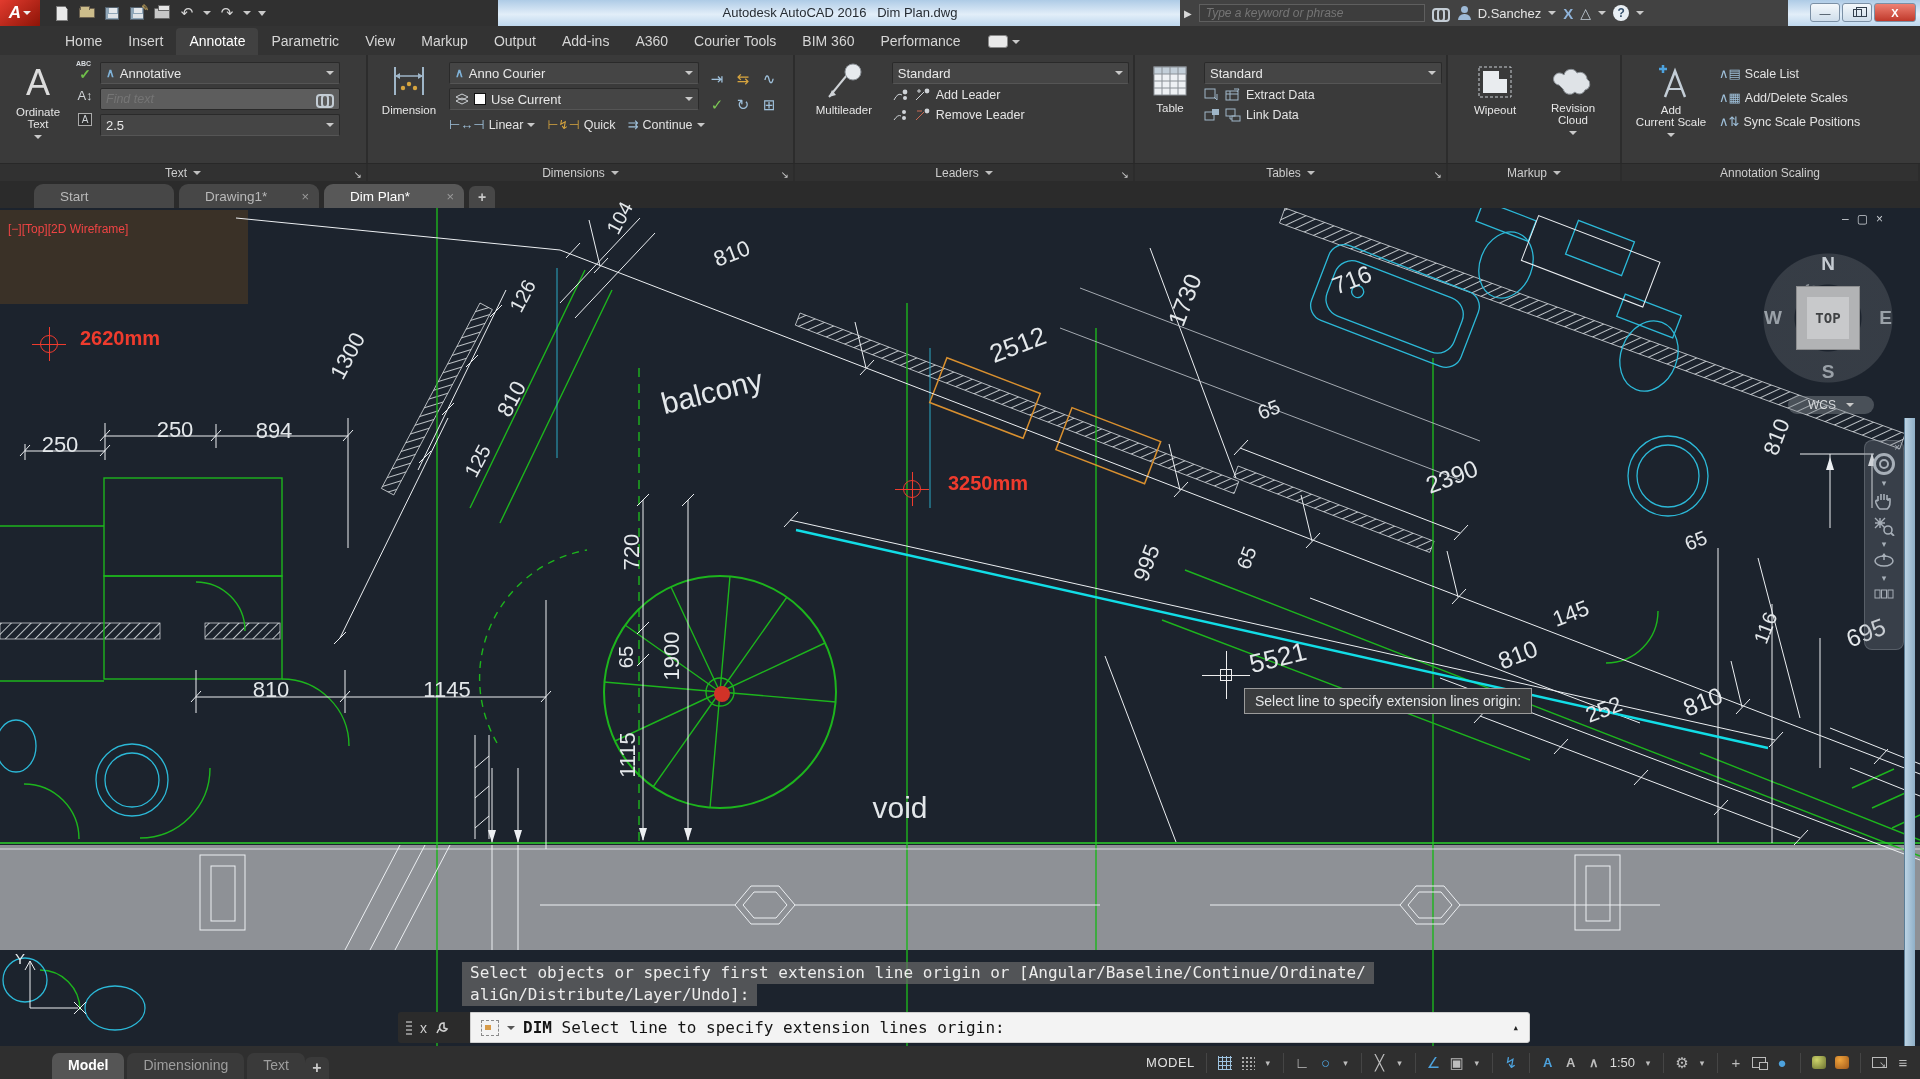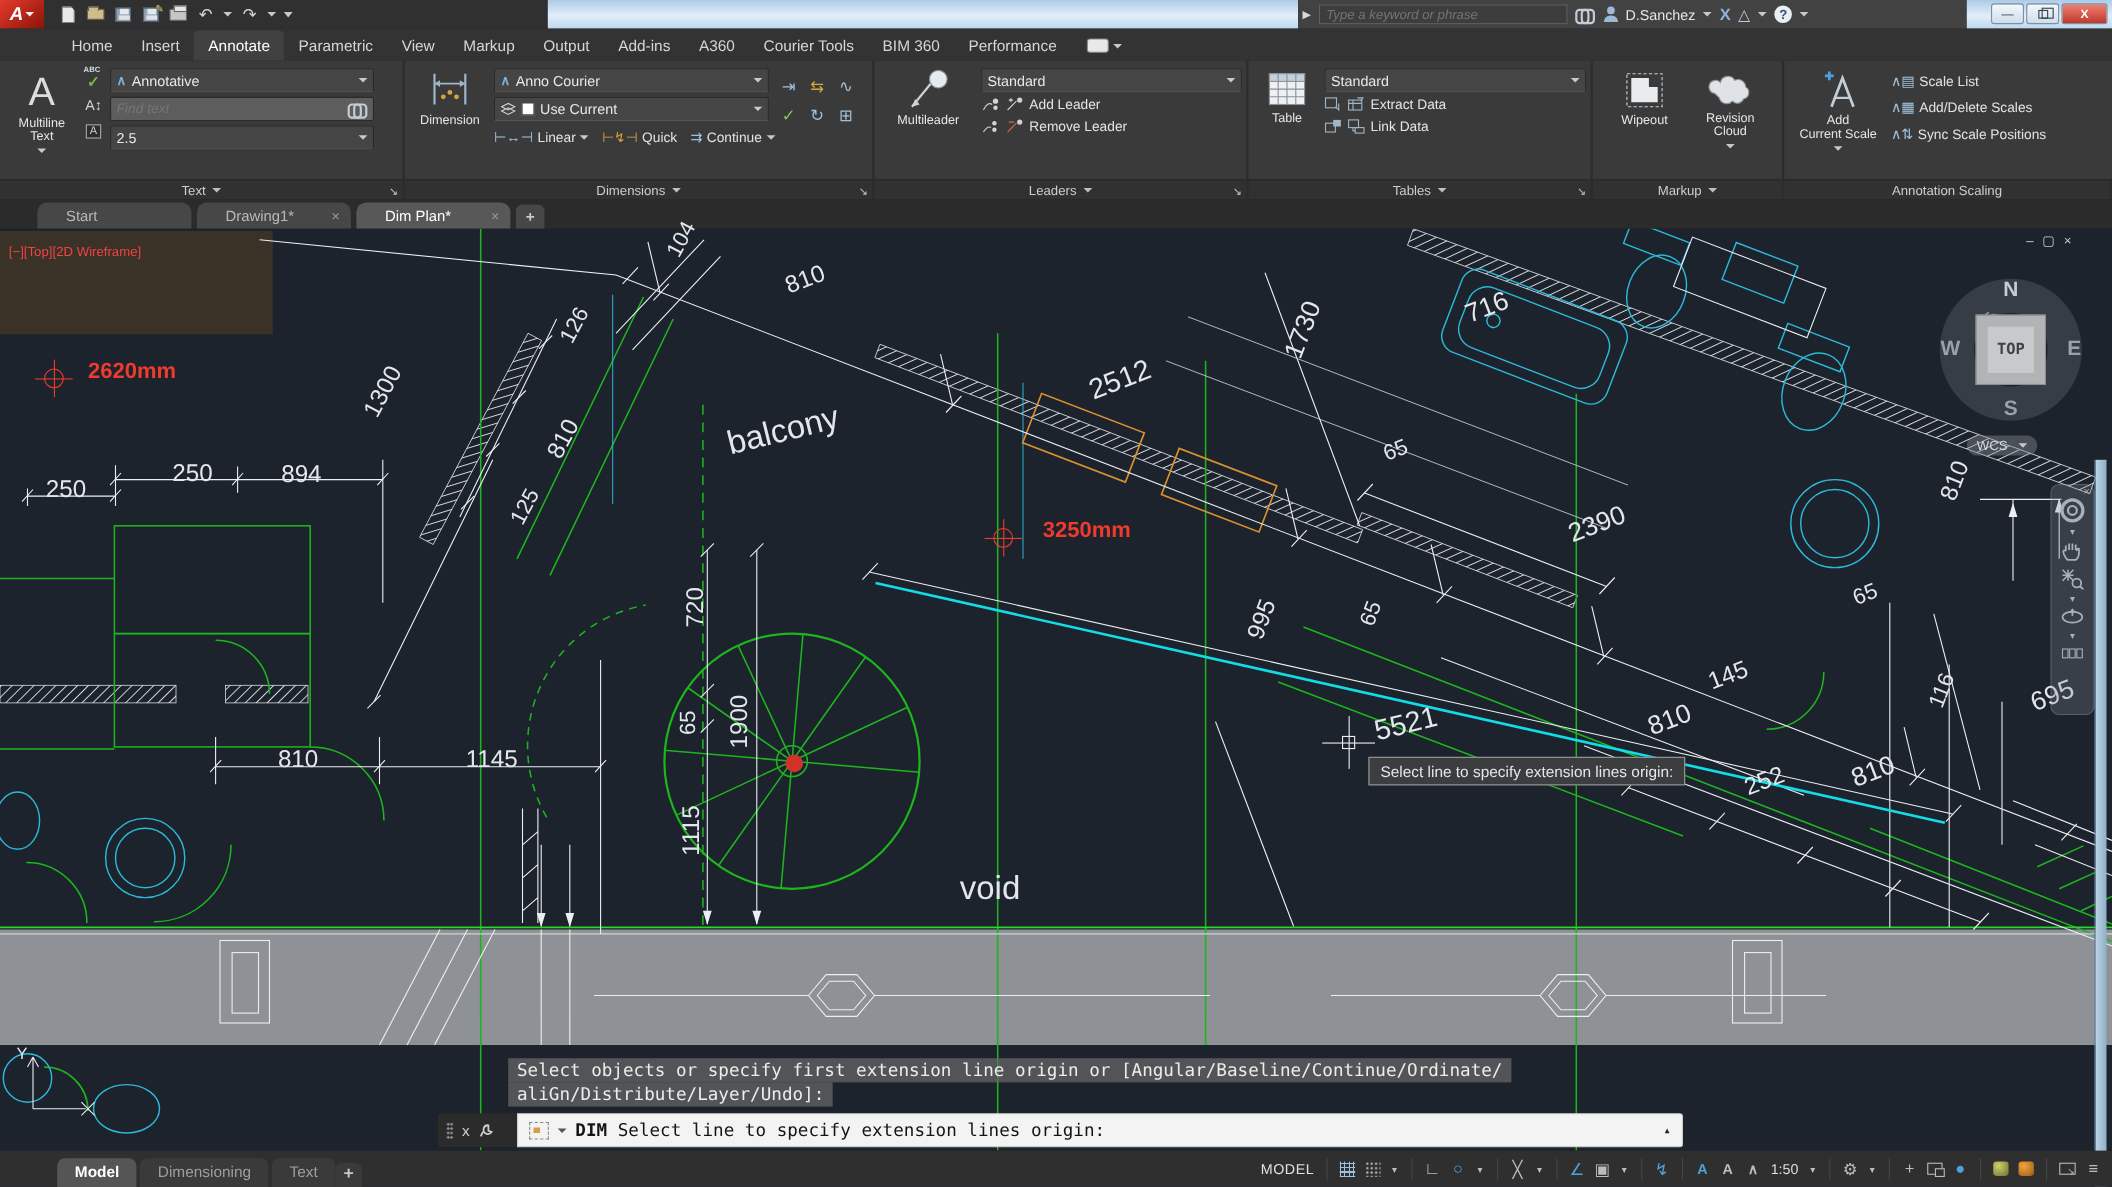--- a/index.html
+++ b/index.html
@@ -129,21 +129,21 @@
     background:radial-gradient(circle,rgba(0,0,0,0) 0 33px,rgba(72,78,86,.6) 34px 64px,rgba(0,0,0,0) 65px)}
   .vc-letter{position:absolute;font-weight:bold;color:#9aa1a8;font-size:19px}
   #vc-n{left:50%;top:1px;transform:translateX(-50%);color:#c6ccd3}
   #vc-s{left:50%;bottom:1px;transform:translateX(-50%)}
   #vc-w{left:2px;top:50%;transform:translateY(-50%)}
   #vc-e{right:2px;top:50%;transform:translateY(-50%)}
   #vc-face{position:absolute;left:34px;top:34px;width:64px;height:64px;background:#b2b3b5;border:1px solid #8d8e90;
     display:flex;align-items:center;justify-content:center}
   #vc-face-inner{width:42px;height:42px;background:#c8c9cb;display:flex;align-items:center;justify-content:center;
     font-size:14px;font-weight:bold;color:#3f4143;font-family:"DejaVu Sans Mono",monospace}
-  #wcs-pill{position:absolute;left:1788px;top:396px;padding:2px 9px;border-radius:10px;
+  #wcs-pill{position:absolute;left:1788px;top:396px;padding:2px 20px;border-radius:10px;
     background:rgba(128,135,143,.45);color:#d6d9dc;font-size:12px;display:flex;gap:10px;align-items:center}
 
   #navbar{position:absolute;left:1864px;top:440px;width:40px;height:210px;border-radius:8px;
     background:rgba(128,136,146,.28);border:1px solid rgba(185,192,200,.25);
     display:flex;flex-direction:column;align-items:center;padding-top:12px;gap:5px;color:#a7afb8}
   #navbar .nv-x{position:absolute;right:3px;top:1px;font-size:10px}
   .nv-dd{font-size:9px;line-height:6px}
   .nv-wheel{width:22px;height:22px;border:3px solid #a7afb8;border-radius:50%;position:relative}
   .nv-wheel::before{content:"";position:absolute;inset:3px;border:2px solid #a7afb8;border-radius:50%}
   #scrollbar{position:absolute;left:1904px;top:210px;width:11px;height:834px;
@@ -199,20 +199,21 @@
 </style>
 </head>
 <body>
 
 <div id="app">
 
   <div id="titlebar">
     <div id="tb-glass"></div>
     <div id="tb-right-dark"></div>
     <div id="tb-glass2"></div>
+    <div id="title-text">Autodesk AutoCAD 2016   Dim Plan.dwg</div>
     <div id="qat">
       <div id="logo">
           <span>A</span>
           <span class="caret dk"></span>
         </div>
       <span class="qicon">
           <span class="ic-page"></span>
         </span>
       <span class="qicon">
           <span class="ic-folder"></span>
@@ -275,21 +276,21 @@
       <span class="caret"></span>
     </div>
   </div>
 
   <div id="ribbon">
 
     <div class="panel" style="width:368px">
       <div class="bigbtn" style="width:64px">
         <span class="bigglyph">A</span>
         <span class="bb-label">
-            <span>Multiline</span>
+            <span>Ordinate</span>
             <span>Text</span>
           </span>
         <span class="caret"></span>
       </div>
       <div class="minicol">
         <span class="mini">
             <span class="abc">ABC</span>
             <span class="chk">✓</span>
           </span>
         <span class="mini">A↕</span>

